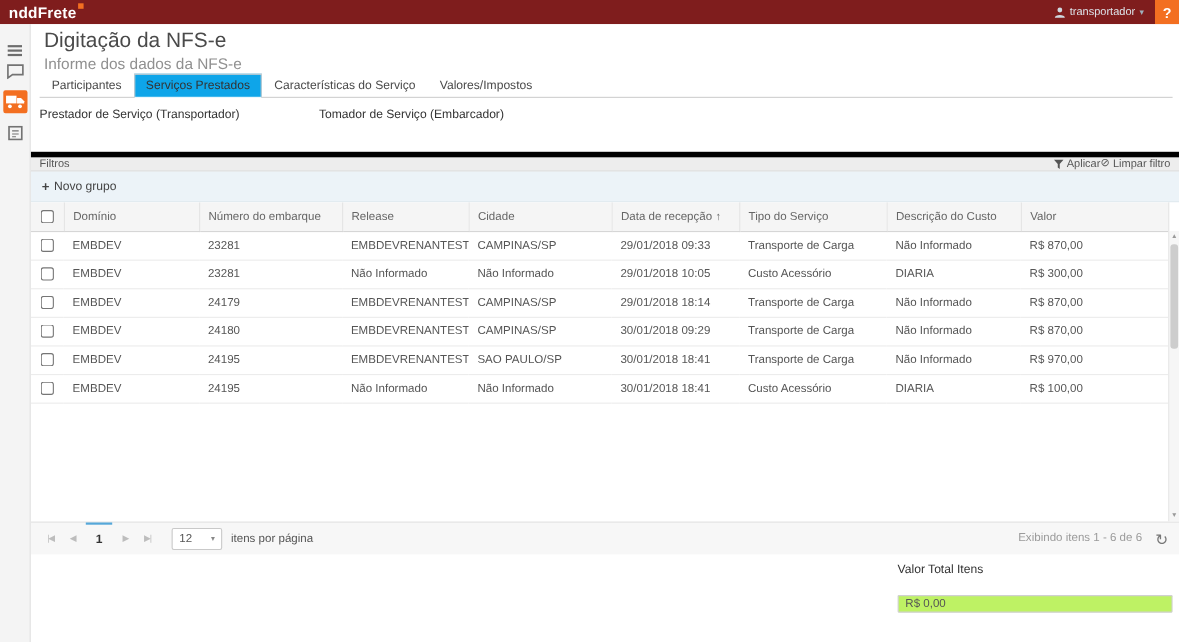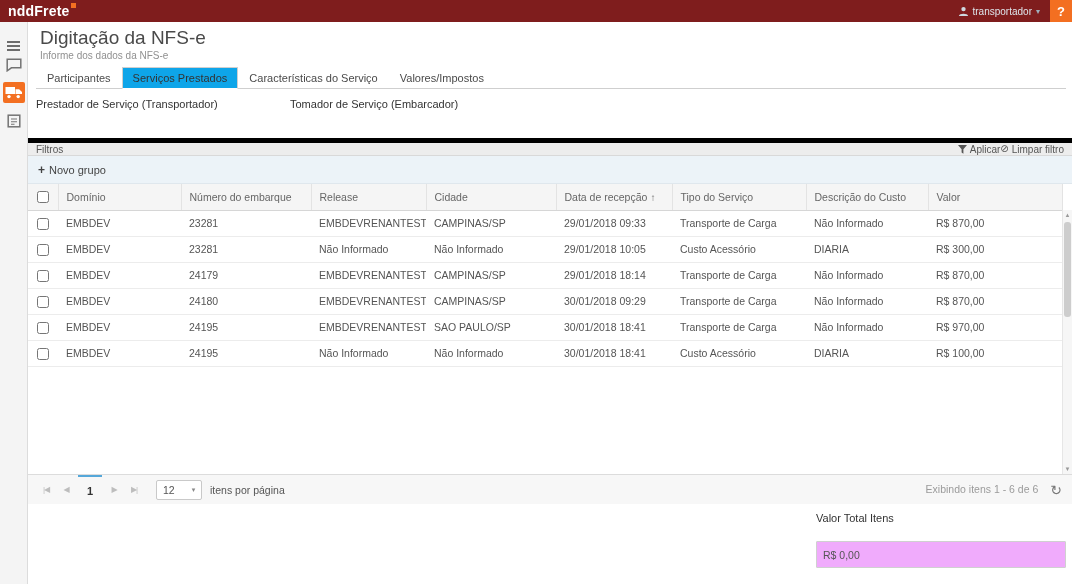--- a/index.html
+++ b/index.html
@@ -19,21 +19,21 @@
   .body{display:flex;height:562px}
   .sidebar{width:28px;background:#f4f4f4;border-right:1px solid #dcdcdc;display:flex;flex-direction:column;align-items:center;padding-top:8px;gap:7px;flex-shrink:0}
   .side-btn{width:22px;height:21px;display:flex;align-items:center;justify-content:center;border-radius:2px;cursor:pointer}
   .side-btn.active{background:#f36f21}
   .bars{width:13px;height:2px;background:#6d6d6d;box-shadow:0 4px 0 #6d6d6d,0 8px 0 #6d6d6d;margin-bottom:8px}
   .main{flex:1;display:flex;flex-direction:column;overflow:hidden;background:#fff}
 
   
   .page-header{height:44px;padding:5px 0 0 12px}
   .page-title{font-size:19px;color:#4a4a4a;font-weight:normal}
-  .page-subtitle{font-size:10px;color:#909090;margin-top:1px}
+  .page-subtitle{font-size:14px;color:#909090;margin-top:1px}
 
   
   .tabstrip{height:23px;display:flex;align-items:flex-end;border-bottom:1px solid #cfcfcf;margin:0 6px 0 8px}
   .tab{padding:4px 10px 4px;font-size:11px;color:#4a4a4a;cursor:pointer;border:1px solid transparent;margin-bottom:-1px;white-space:nowrap}
   .tab.active{background:#0ea5e9;border-color:#cfcfcf #cfcfcf #fff;font-weight:normal;color:#333}
 
   
   .sections{height:49px;display:flex;padding:9px 0 0 8px}
   .section-label{font-size:11px;color:#333}
   .section-label.first{width:254px}
@@ -74,21 +74,21 @@
   .page-size .dd{width:15px;font-size:7px;color:#888;text-align:center}
   .per-page{margin-left:8px;color:#555;font-size:10.5px}
   .pager-right{margin-left:auto;display:flex;align-items:flex-start;gap:12px}
   .pager-status{color:#9b9b9b;font-size:10.5px}
   .refresh{font-size:14px;color:#777;cursor:pointer;line-height:1}
 
   
   .footer{flex:1;display:flex;justify-content:flex-end;padding:8px 6px 0 0}
   .total-box{width:250px}
   .total-label{font-weight:normal;font-size:11px;color:#333;margin-bottom:17px}
-  .total-input{height:27px;background:#f0abfc;border:1px solid #d0d0d0;display:flex;align-items:center;padding-left:6px;color:#555;font-size:10.5px;border-radius:1px}
+  .total-input{height:16px;background:#bef264;border:1px solid #d0d0d0;display:flex;align-items:center;padding-left:6px;color:#555;font-size:10.5px;border-radius:1px}
 </style>
 </head>
 <body>
 
 <header class="topbar">
   <div class="logo"><span>nddFrete</span><span class="sq"></span></div>
   <div class="topbar-right">
     <div class="user-menu">
       <svg width="11" height="11" viewBox="0 0 12 12">
           <circle cx="6" cy="3.4" r="2.4" fill="#cfd8df"></circle>

